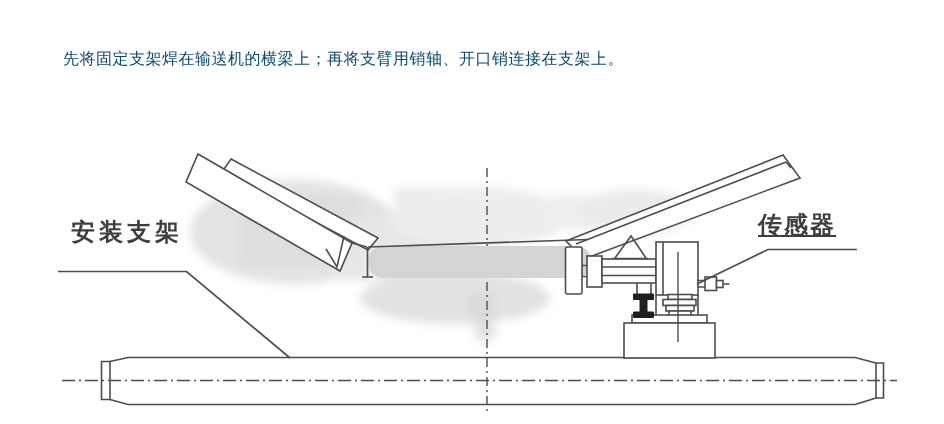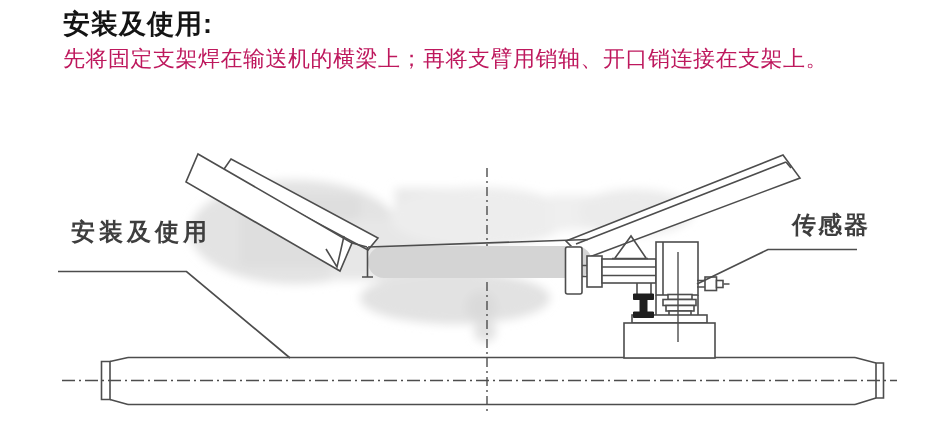--- a/index.html
+++ b/index.html
@@ -8,38 +8,37 @@
     font-family:"Liberation Sans", sans-serif; overflow:hidden;
   }
   .title {
     position:absolute; left:63px; top:6px; margin:0;
     font-size:27px; font-weight:700; color:#141414; letter-spacing:1px;
   }
   .body-text {
     position:absolute; left:63px; top:44px; width:870px;
   }
   .body-text p {
-    margin:0; font-size:22px; line-height:29px; color:#be185d;
+    margin:0; font-size:16px; line-height:29px; color:#0c4a6e;
     letter-spacing:0.5px; white-space:nowrap;
   }
   .figure { position:absolute; left:0; top:0; width:944px; height:424px; }
   .figure svg { position:absolute; left:0; top:0; }
   .lbl {
     position:absolute; font-weight:700; color:#3e3e3e; white-space:nowrap;
     font-size:24px;
   }
   .lbl-bracket { left:71px; top:216px; letter-spacing:4px; }
-  .lbl-sensor  { left:792px; top:209px; letter-spacing:2px; }
+  .lbl-sensor  { left:758px; top:209px; letter-spacing:2px;text-decoration:underline; }
 </style>
 </head>
 <body>
 
 <div class="page">
 
-  <h1 class="title">安装及使用:</h1>
 
   <div class="body-text">
     <p>先将固定支架焊在输送机的横梁上；再将支臂用销轴、开口销连接在支架上。</p>
   </div>
 
   <div class="figure">
     <svg width="944" height="424" viewBox="0 0 944 424">
       <defs>
         <filter id="wm" x="-40%" y="-40%" width="180%" height="180%">
           <feGaussianBlur stdDeviation="5"></feGaussianBlur>
@@ -115,17 +114,17 @@
           <path fill="none" d="M697,280.5 H705 M697,287 H705 M723.5,284 H729.5"></path>
           <rect x="705" y="277" width="11.5" height="13.5"></rect>
           <rect x="716.5" y="280.5" width="6.5" height="7"></rect>
         </g>
 
         <path stroke-width="1.7" d="M58,271.5 H186.5 L290,358"></path>
         <path stroke-width="1.7" d="M857,249.5 H768 L697,284"></path>
       </g>
     </svg>
 
-    <div class="lbl lbl-bracket">安装及使用</div>
+    <div class="lbl lbl-bracket">安装支架</div>
     <div class="lbl lbl-sensor">传感器</div>
   </div>
 
 </div>
 
 </body></html>

